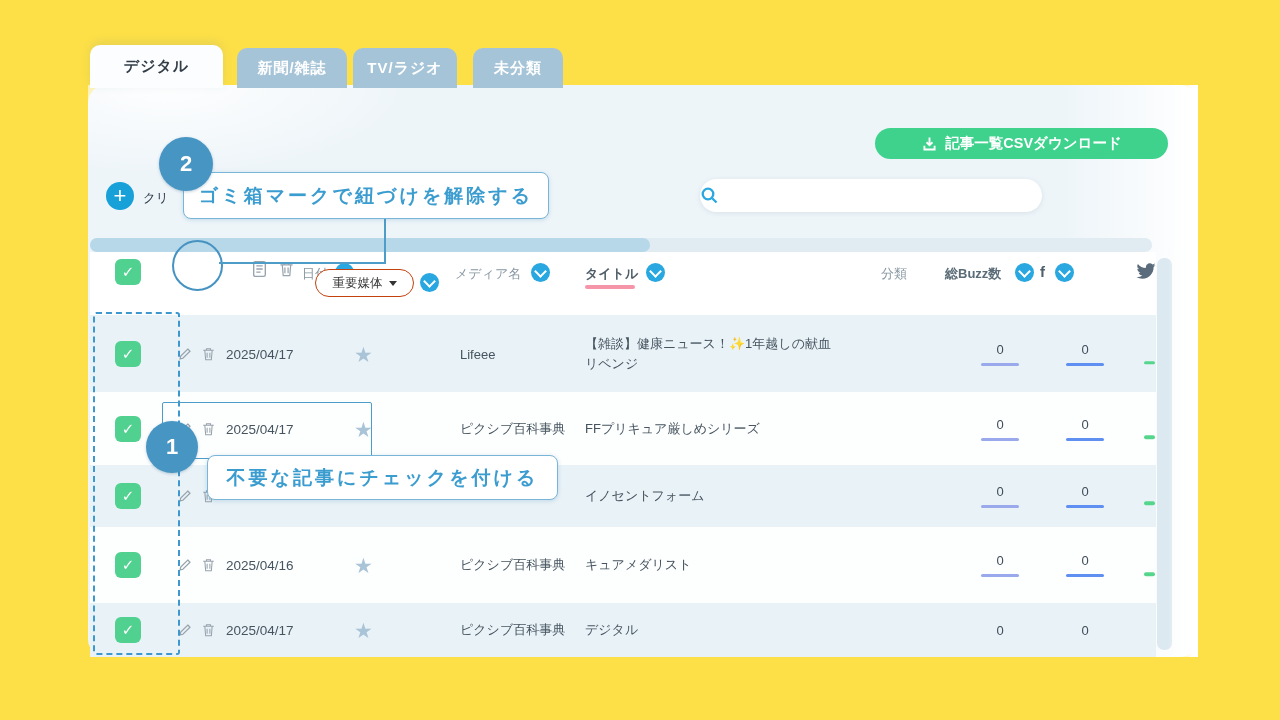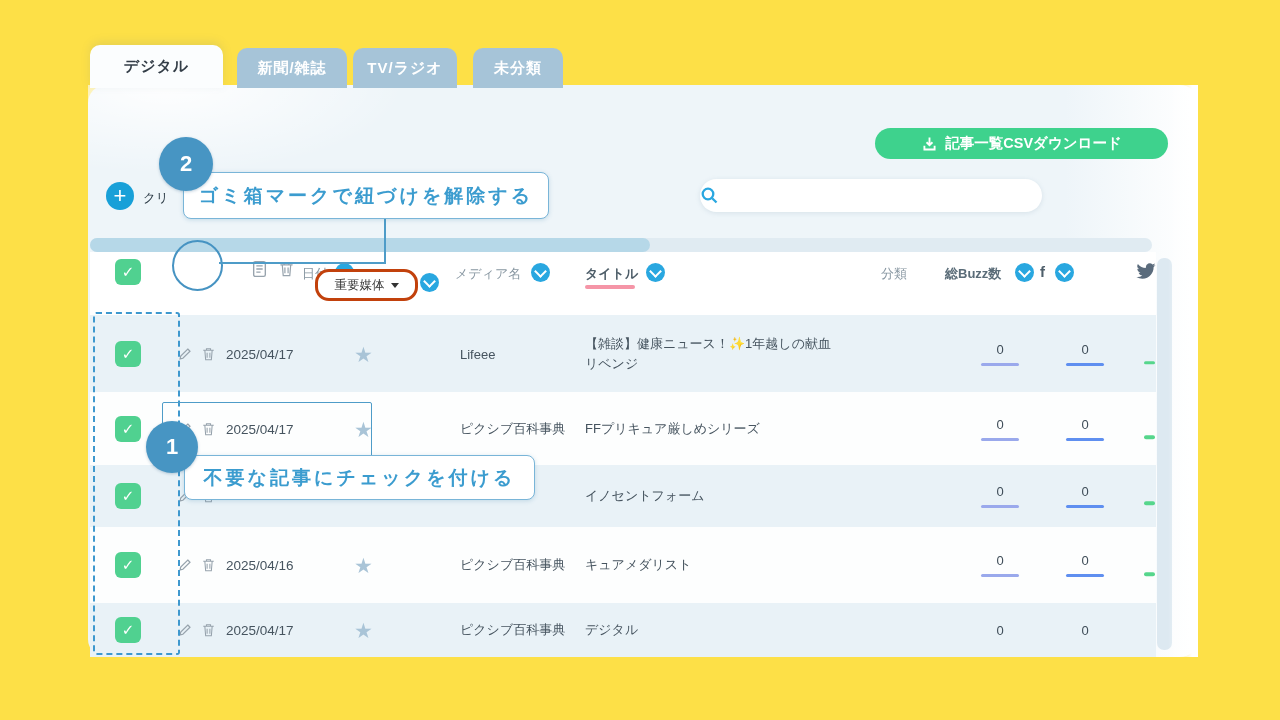--- a/index.html
+++ b/index.html
@@ -43,21 +43,21 @@
 
   
   .thead{position:absolute;left:90px;top:252px;width:1066px;height:63px;background:#fff;z-index:2;}
   .thead .lbl{position:absolute;top:13px;font-size:13px;color:#8796a1;white-space:nowrap;}
   .cbx{width:26px;height:26px;border-radius:6px;background:#50d190;display:flex;align-items:center;
        justify-content:center;color:#fff;font-size:15px;font-weight:700;cursor:pointer;}
   .sortc{position:absolute;width:19px;height:19px;border-radius:50%;background:#29a7e0;display:flex;
        align-items:center;justify-content:center;cursor:pointer;}
   .sortc .chev{width:7px;height:7px;border-left:2.2px solid #fff;border-bottom:2.2px solid #fff;
        transform:rotate(-45deg);margin-top:-3px;}
-  .drop{position:absolute;left:225px;top:17px;width:97px;height:26px;border:3px solid #c2410c;border-radius:14px;
+  .drop{position:absolute;left:225px;top:17px;width:97px;height:26px;border:1px solid #c2410c;border-radius:14px;
        background:#fff;display:flex;align-items:center;justify-content:center;gap:6px;font-size:12.5px;
        color:#333;cursor:pointer;}
   .drop .tri{width:0;height:0;border-left:4px solid transparent;border-right:4px solid transparent;
        border-top:5px solid #333;}
   .t-underline{position:absolute;left:495px;top:33px;width:50px;height:4px;border-radius:2px;background:#f595a7;}
   .buzzlbl{font-weight:700;color:#5a6c78 !important;}
   .flbl{font-weight:700;color:#4e5e6a !important;font-size:15px !important;top:11px !important;}
 
   
   .rows{position:absolute;left:90px;top:315px;width:1066px;z-index:2;}
@@ -342,20 +342,20 @@
   <div class="conn" style="left:219px;top:262px;width:166px;height:2px;"></div>
   <div class="conn" style="left:384px;top:211px;width:2px;height:53px;"></div>
   <div class="callout" style="left:183px;top:172px;width:364px;height:45px;">
     <span>ゴミ箱マークで紐づけを解除する</span>
   </div>
   <div class="badge" style="left:159px;top:137px;width:54px;height:54px;">
       <span>2</span>
     </div>
 
   <div class="hl-rect"></div>
-  <div class="callout" style="left:184px;top:455px;width:349px;height:43px;align-items:center;">
+  <div class="callout" style="left:207px;top:455px;width:349px;height:43px;align-items:center;">
     <span>不要な記事にチェックを付ける</span>
   </div>
   <div class="badge" style="left:146px;top:421px;width:52px;height:52px;">
       <span>1</span>
     </div>
 
 </div>
 
 </body></html>

